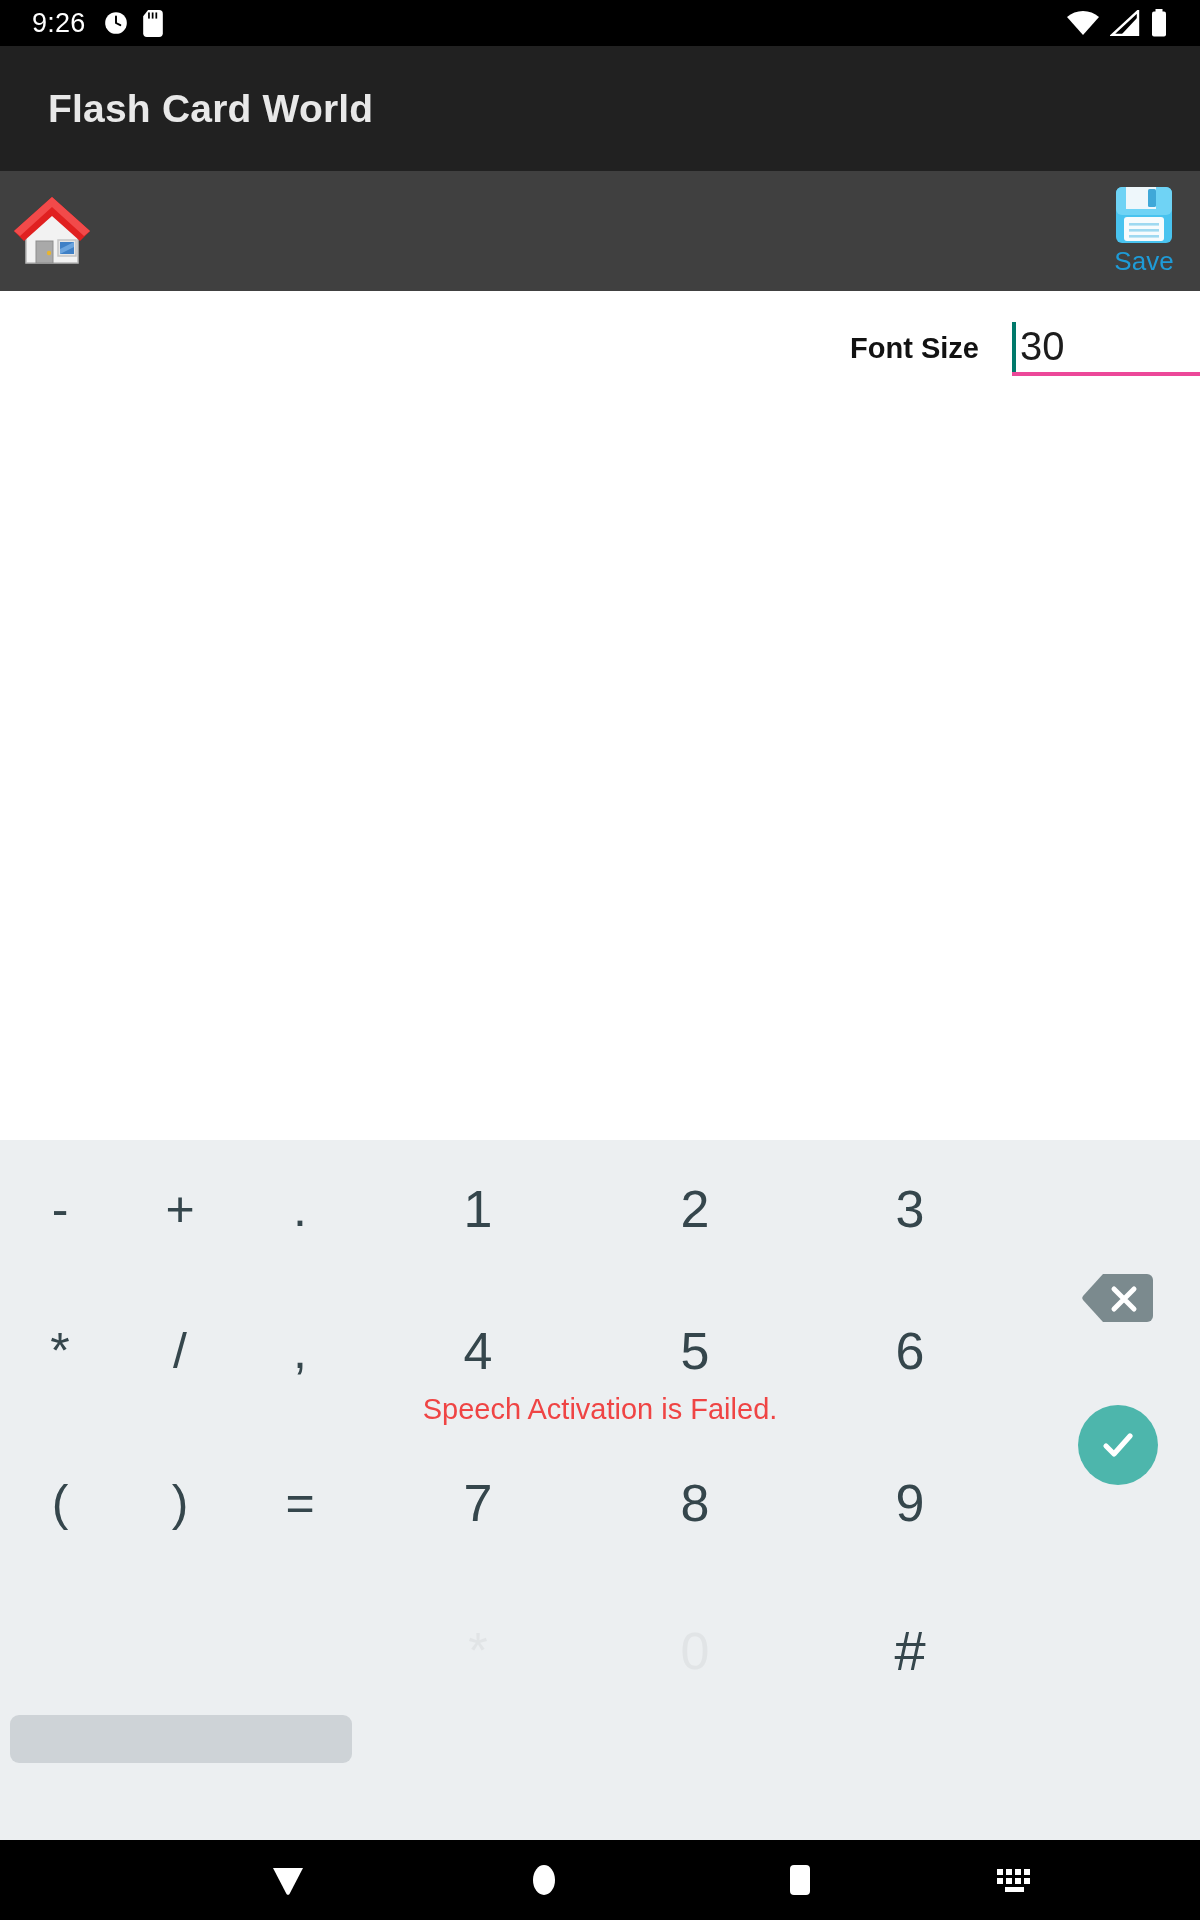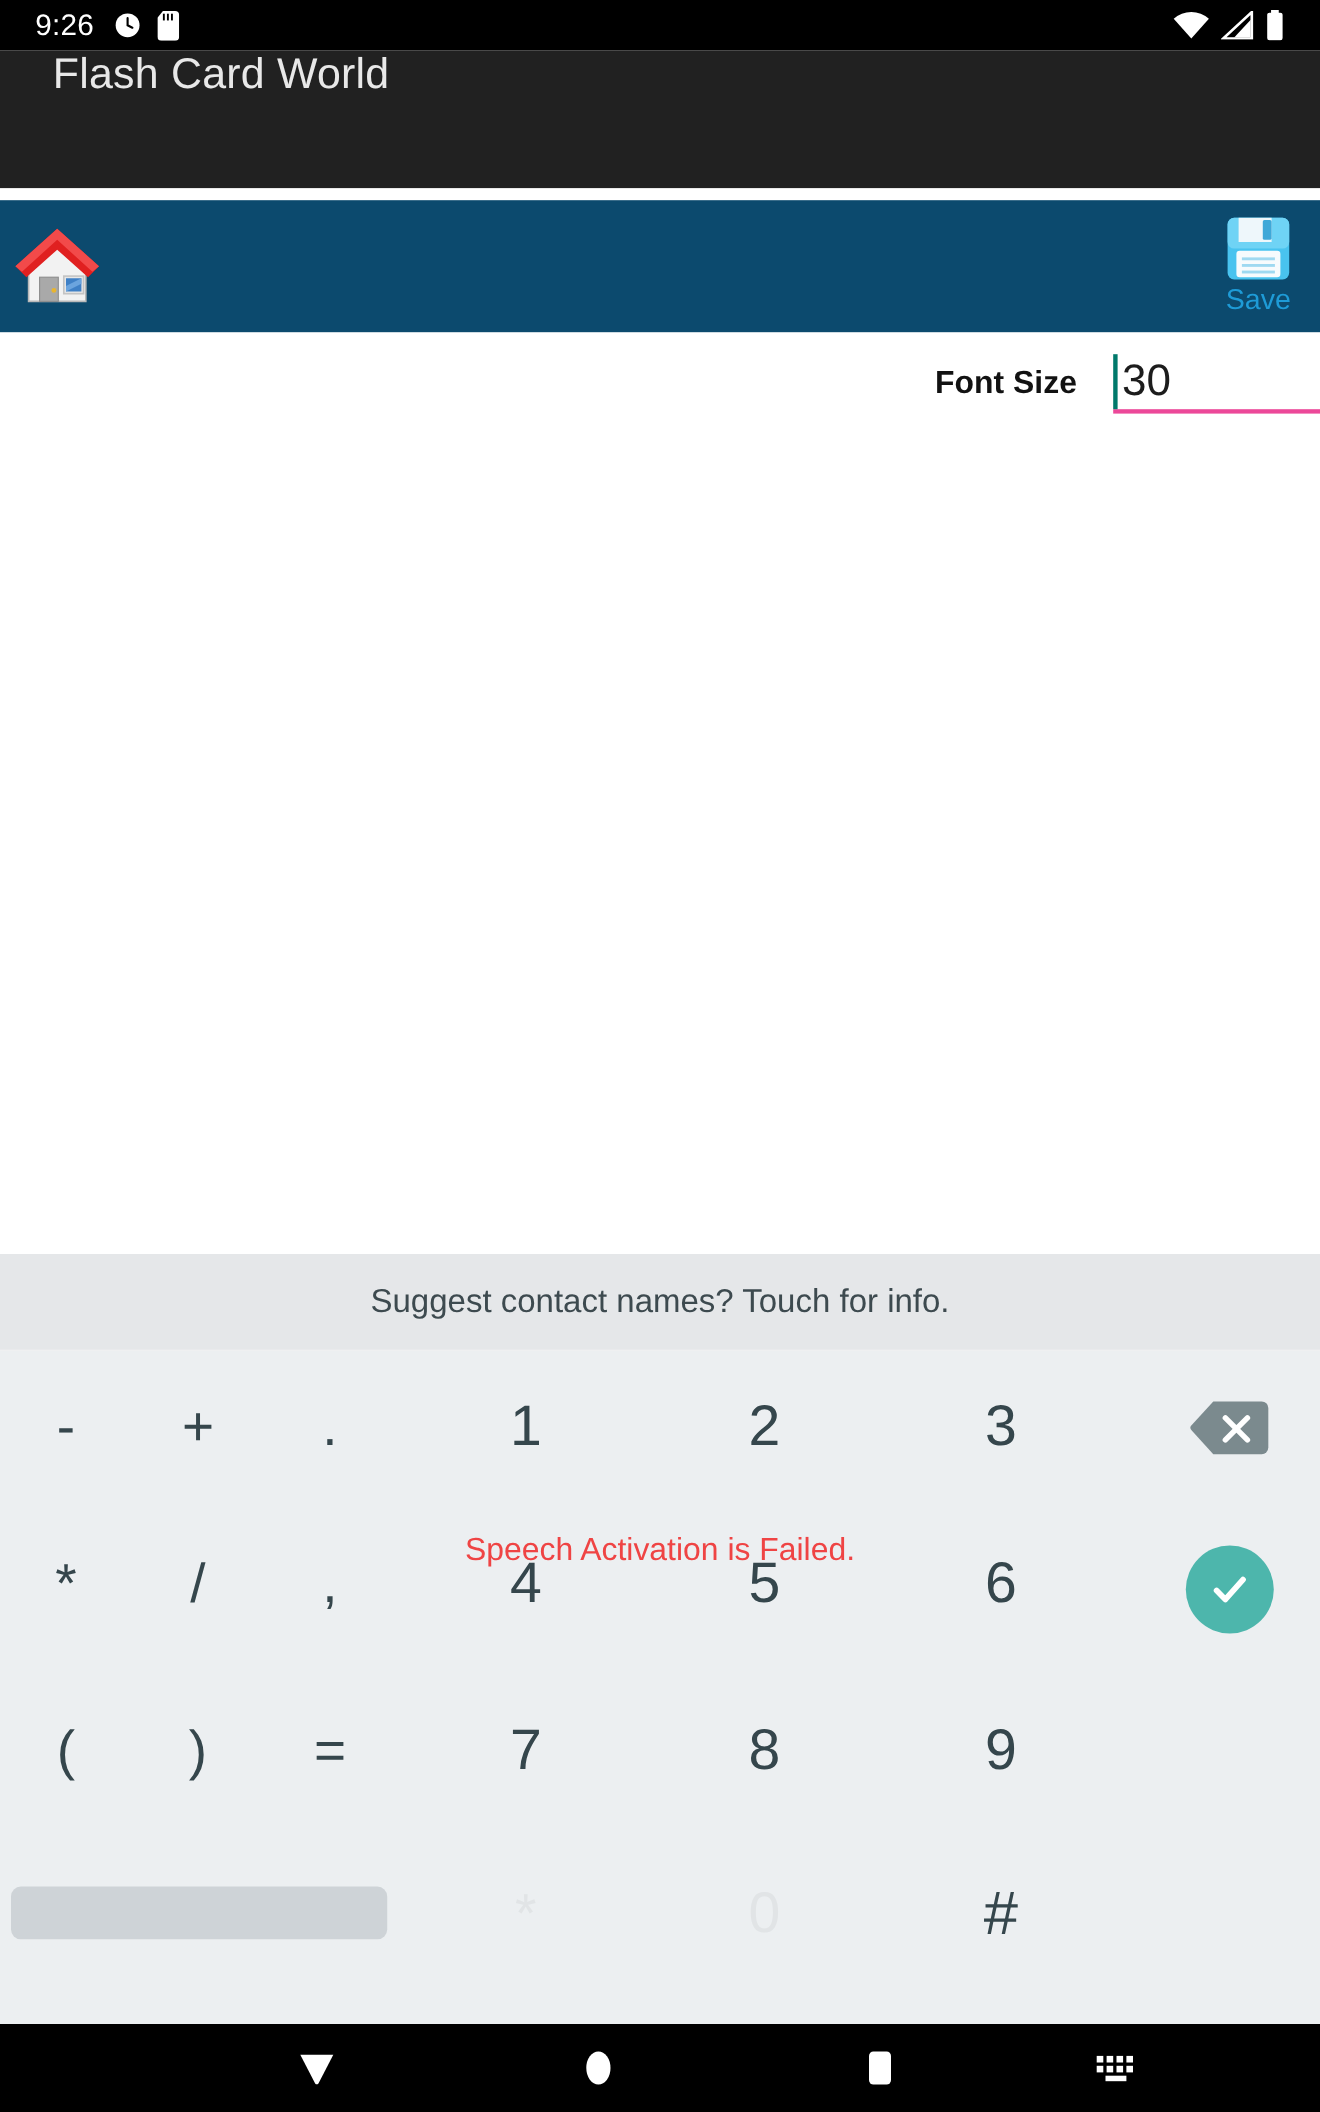--- a/index.html
+++ b/index.html
@@ -32,34 +32,34 @@
   .status-right-icons {
     margin-left: auto; display: flex; align-items: center; gap: 10px;
   }
   .si { display: block; }
 
   
   .app-bar {
     position: absolute; top: 46px; left: 0;
     width: 1200px; height: 125px;
     background: #212121;
-    display: flex; align-items: flex-start;
+    display: flex; align-items: center; font-weight: bold;
   }
   .app-title {
     color: #e8e8e8;
     font-size: 39px;
     padding-left: 48px;
     letter-spacing: .2px;
   }
 
   
   .toolbar {
-    position: absolute; top: 182px; left: 0;
+    position: absolute; top: 171px; left: 0;
     width: 1200px; height: 120px;
-    background: #0c4a6e;
+    background: #404040;
   }
   .home-btn {
     position: absolute; left: 10px; top: 16px;
     width: 84px; height: 84px;
     cursor: pointer;
   }
   .save-btn {
     position: absolute; right: 14px; top: 12px;
     width: 84px; height: 100px;
     display: flex; flex-direction: column; align-items: center;
@@ -262,23 +262,20 @@
     <div class="field-label">Font Size</div>
     <div class="field-wrap">
       <div class="field-caret"></div>
       <div class="field-value">30</div>
     </div>
   </div>
 
   <div class="content-area"></div>
 
   <div class="keyboard">
-    <div class="kb-suggestion">
-      <span class="kb-suggestion-text">Suggest contact names? Touch for info.</span>
-    </div>
     <div class="kb-rows" id="kb-rows">
         <div class="kb-key sym" style="left: 60px; top: 69px;">-</div>
         <div class="kb-key sym" style="left: 180px; top: 69px;">+</div>
         <div class="kb-key sym" style="left: 300px; top: 69px;">.</div>
         <div class="kb-key " style="left: 478px; top: 69px;">1</div>
         <div class="kb-key " style="left: 695px; top: 69px;">2</div>
         <div class="kb-key " style="left: 910px; top: 69px;">3</div>
         <div class="kb-key sym" style="left: 60px; top: 211px;">*</div>
         <div class="kb-key sym" style="left: 180px; top: 211px;">/</div>
         <div class="kb-key sym" style="left: 300px; top: 211px;">,</div>

